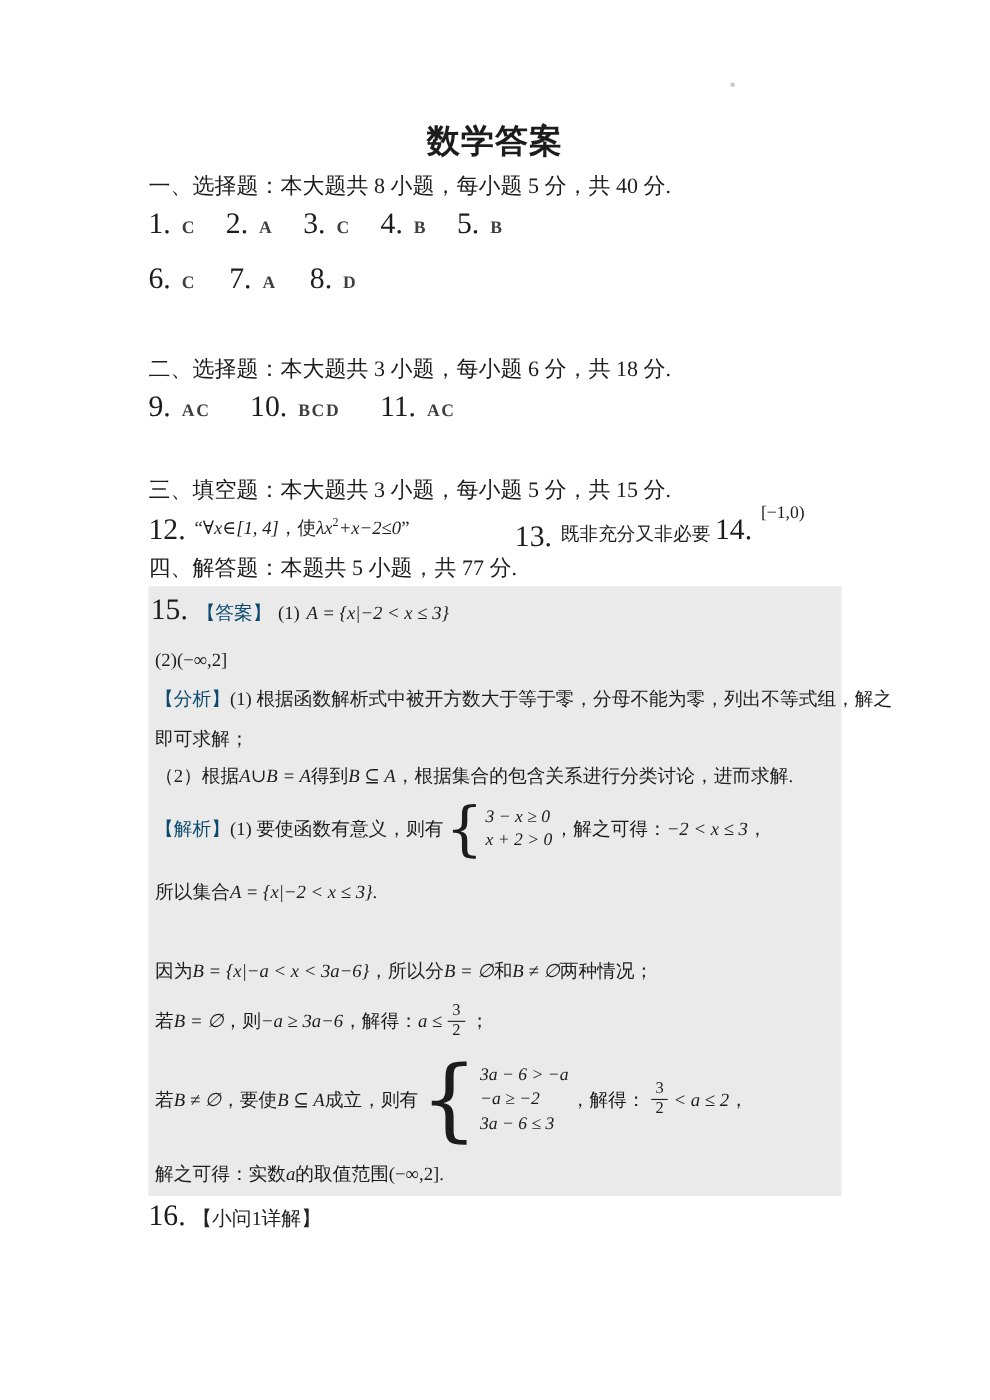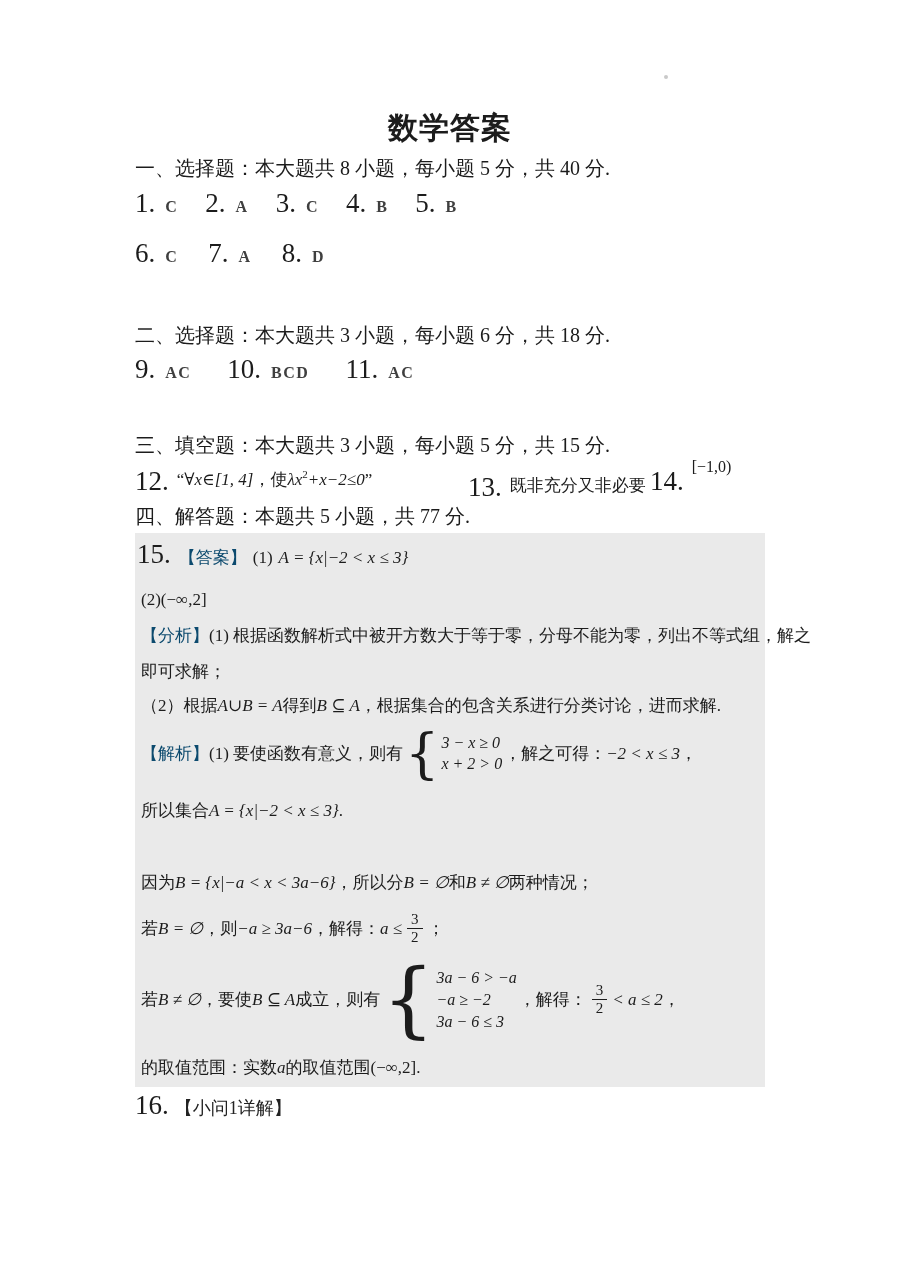--- a/index.html
+++ b/index.html
@@ -193,21 +193,21 @@
       </span>
       <span>，解得：</span>
       <span class="frac">
           <span class="fn">3</span>
           <span class="fd">2</span>
         </span>
       <span class="m">&lt; a ≤ 2</span>
       <span>，</span>
     </div>
 
-    <div class="bl" style="top:523px"><span>的取值范围：实数</span><span class="m">a</span><span>的取值范围</span><span>(−∞,2]</span><span>.</span></div>
+    <div class="bl" style="top:523px"><span>解之可得：实数</span><span class="m">a</span><span>的取值范围</span><span>(−∞,2]</span><span>.</span></div>
 
   </div>
 
   <div class="q16">
     <span class="qnum">16.</span>
     <span class="lab">【小问1详解】</span>
   </div>
 
 </div>
 

